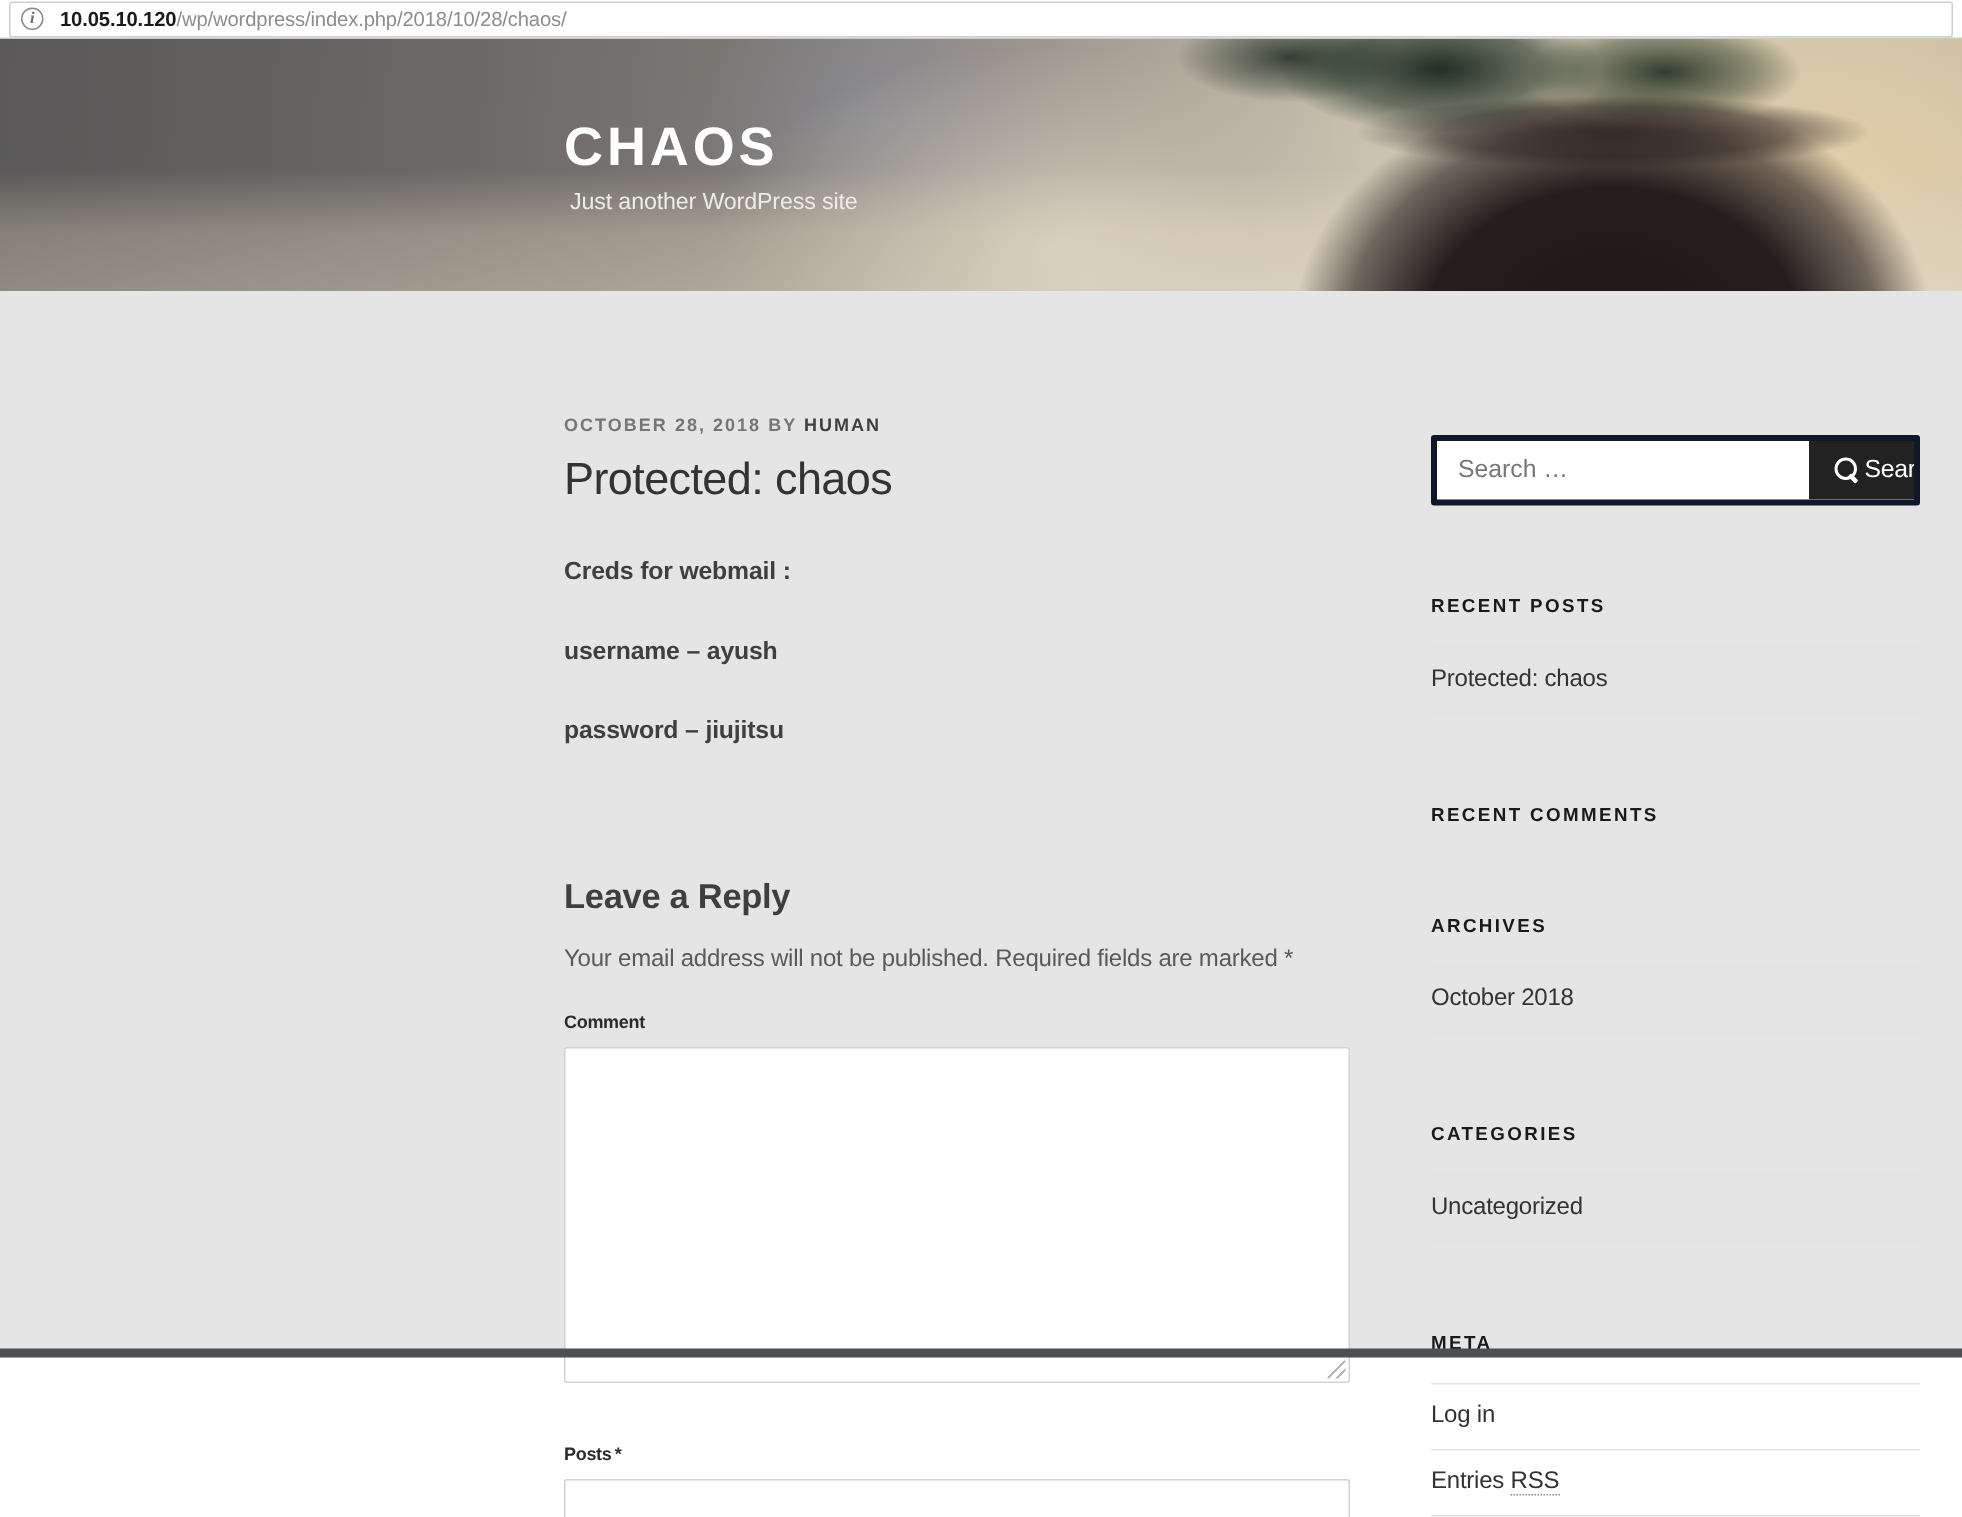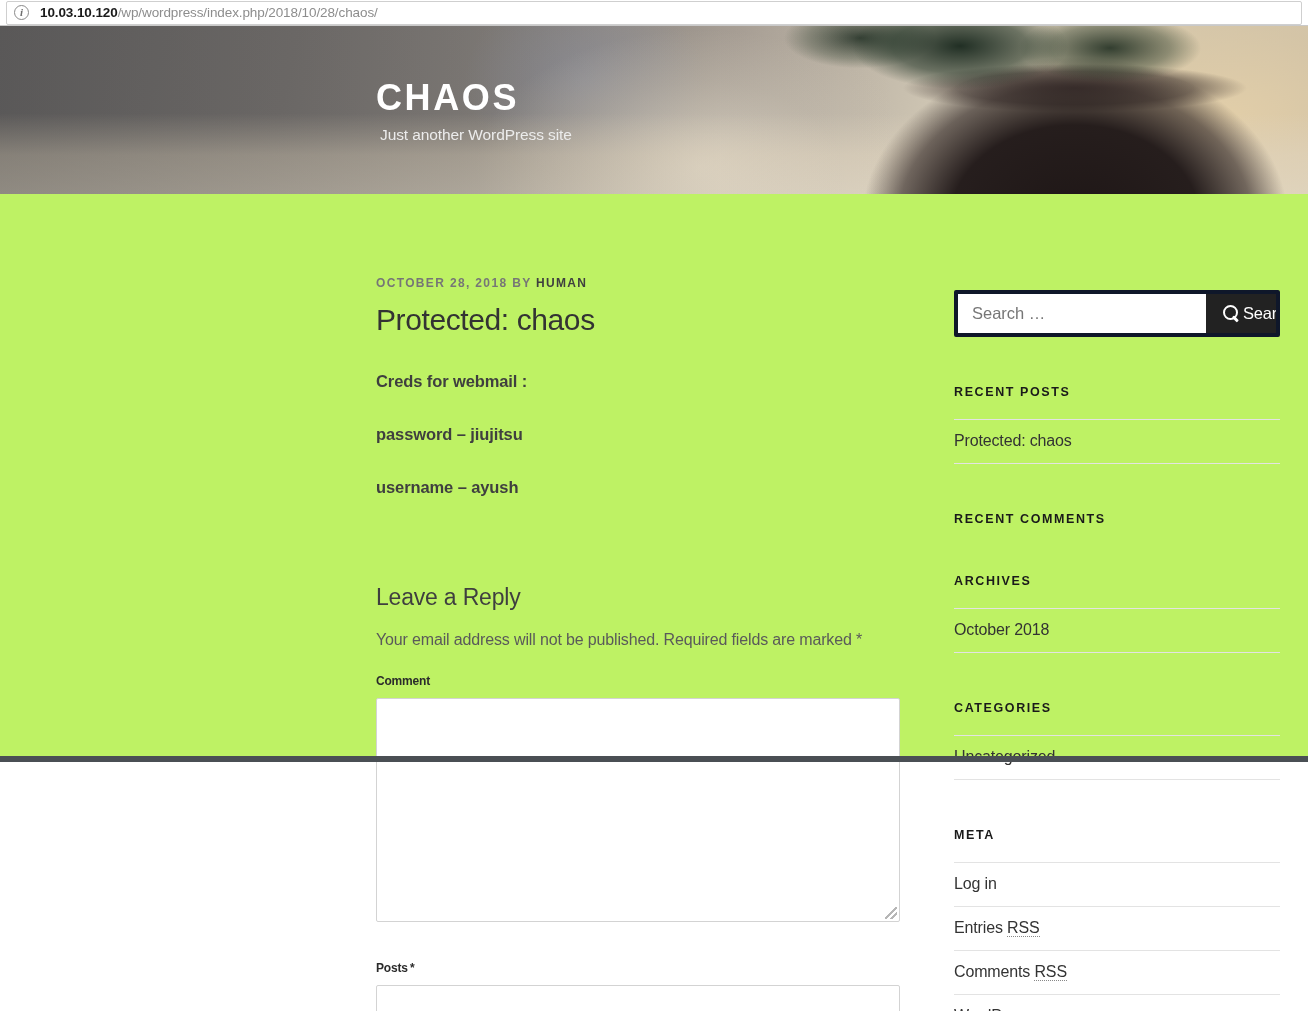--- a/index.html
+++ b/index.html
@@ -103,22 +103,22 @@
     margin: 8px 0 0 4px;
     font-size: 15.5px;
     color: #ececec;
     font-weight: 400;
     letter-spacing: -0.1px;
   }
 
   
   .page {
     position: absolute; top: 194px; left: 0;
-    width: 1308px; height: 568px;
-    background: #bef264;
+    width: 1308px; height: 711px;
+    background: #e5e5e5;
   }
   .content {
     position: absolute;
     left: 376px; top: 82px;
     width: 525px;
   }
   .sidebar {
     position: absolute;
     left: 954px; top: 96px;
     width: 326px;
@@ -149,21 +149,21 @@
     line-height: 1.45;
     letter-spacing: -0.1px;
     font-weight: bold;
   }
 
   
   .comments { margin-top: 84px; }
   .comments-title {
     margin: 0 0 20px 0;
     font-size: 23px;
-    font-weight: 400;
+    font-weight: 700;
     color: #3f3f3f;
     letter-spacing: -0.2px;
   }
   .comment-notes {
     margin: 0 0 25px 0;
     font-size: 16px;
     color: #5a5a5a;
     letter-spacing: -0.15px;
   }
   .form-label {
@@ -259,21 +259,21 @@
   .mag-icon::after {
     content: "";
     position: absolute; left: 10px; top: 10px;
     width: 6.5px; height: 2.8px;
     background: #fff;
     transform: rotate(45deg);
     transform-origin: left center;
     border-radius: 1px;
   }
 
-  .widget { margin-top: 48px; }
+  .widget { margin-top: 60px; }
   .widget:first-child { margin-top: 0; }
   .widget-title {
     margin: 0 0 0 0;
     font-size: 12.5px;
     font-weight: bold;
     color: #1a1a1a;
     letter-spacing: 1.6px;
     text-transform: uppercase;
   }
   .widget-list { list-style: none; margin: 20px 0 0 0; padding: 0; }
@@ -300,21 +300,21 @@
     width: 1308px; height: 6px;
     background: #4a4f54;
   }
 </style>
 </head>
 <body>
 
 <div class="urlbar">
   <div class="urlbar-inner">
     <span class="info-icon">i</span>
-    <span class="url-host">10.03.10.120</span>
+    <span class="url-host">10.05.10.120</span>
       <span class="url-path">/wp/wordpress/index.php/2018/10/28/chaos/</span>
   </div>
 </div>
 
 <header class="site-header">
   <div class="hdr-photo"></div>
   <div class="hdr-text">
     <h1 class="site-title">CHAOS</h1>
     <p class="site-tagline">Just another WordPress site</p>
   </div>
@@ -325,22 +325,22 @@
   <main class="content">
     <article>
       <p class="post-meta">
         <span>OCTOBER 28, 2018</span>
         <span>BY</span>
         <span class="author">HUMAN</span>
       </p>
       <h2 class="post-title">Protected: chaos</h2>
       <div class="post-body">
         <p>Creds for webmail :</p>
+        <p>username – ayush</p>
         <p>password – jiujitsu</p>
-        <p>username – ayush</p>
       </div>
     </article>
 
     <section class="comments">
       <h3 class="comments-title">Leave a Reply</h3>
       <p class="comment-notes">Your email address will not be published. Required fields are marked *</p>
 
       <label class="form-label">Comment</label>
       <div class="textarea-wrap">
         <textarea class="comment-textarea" style=""></textarea>

